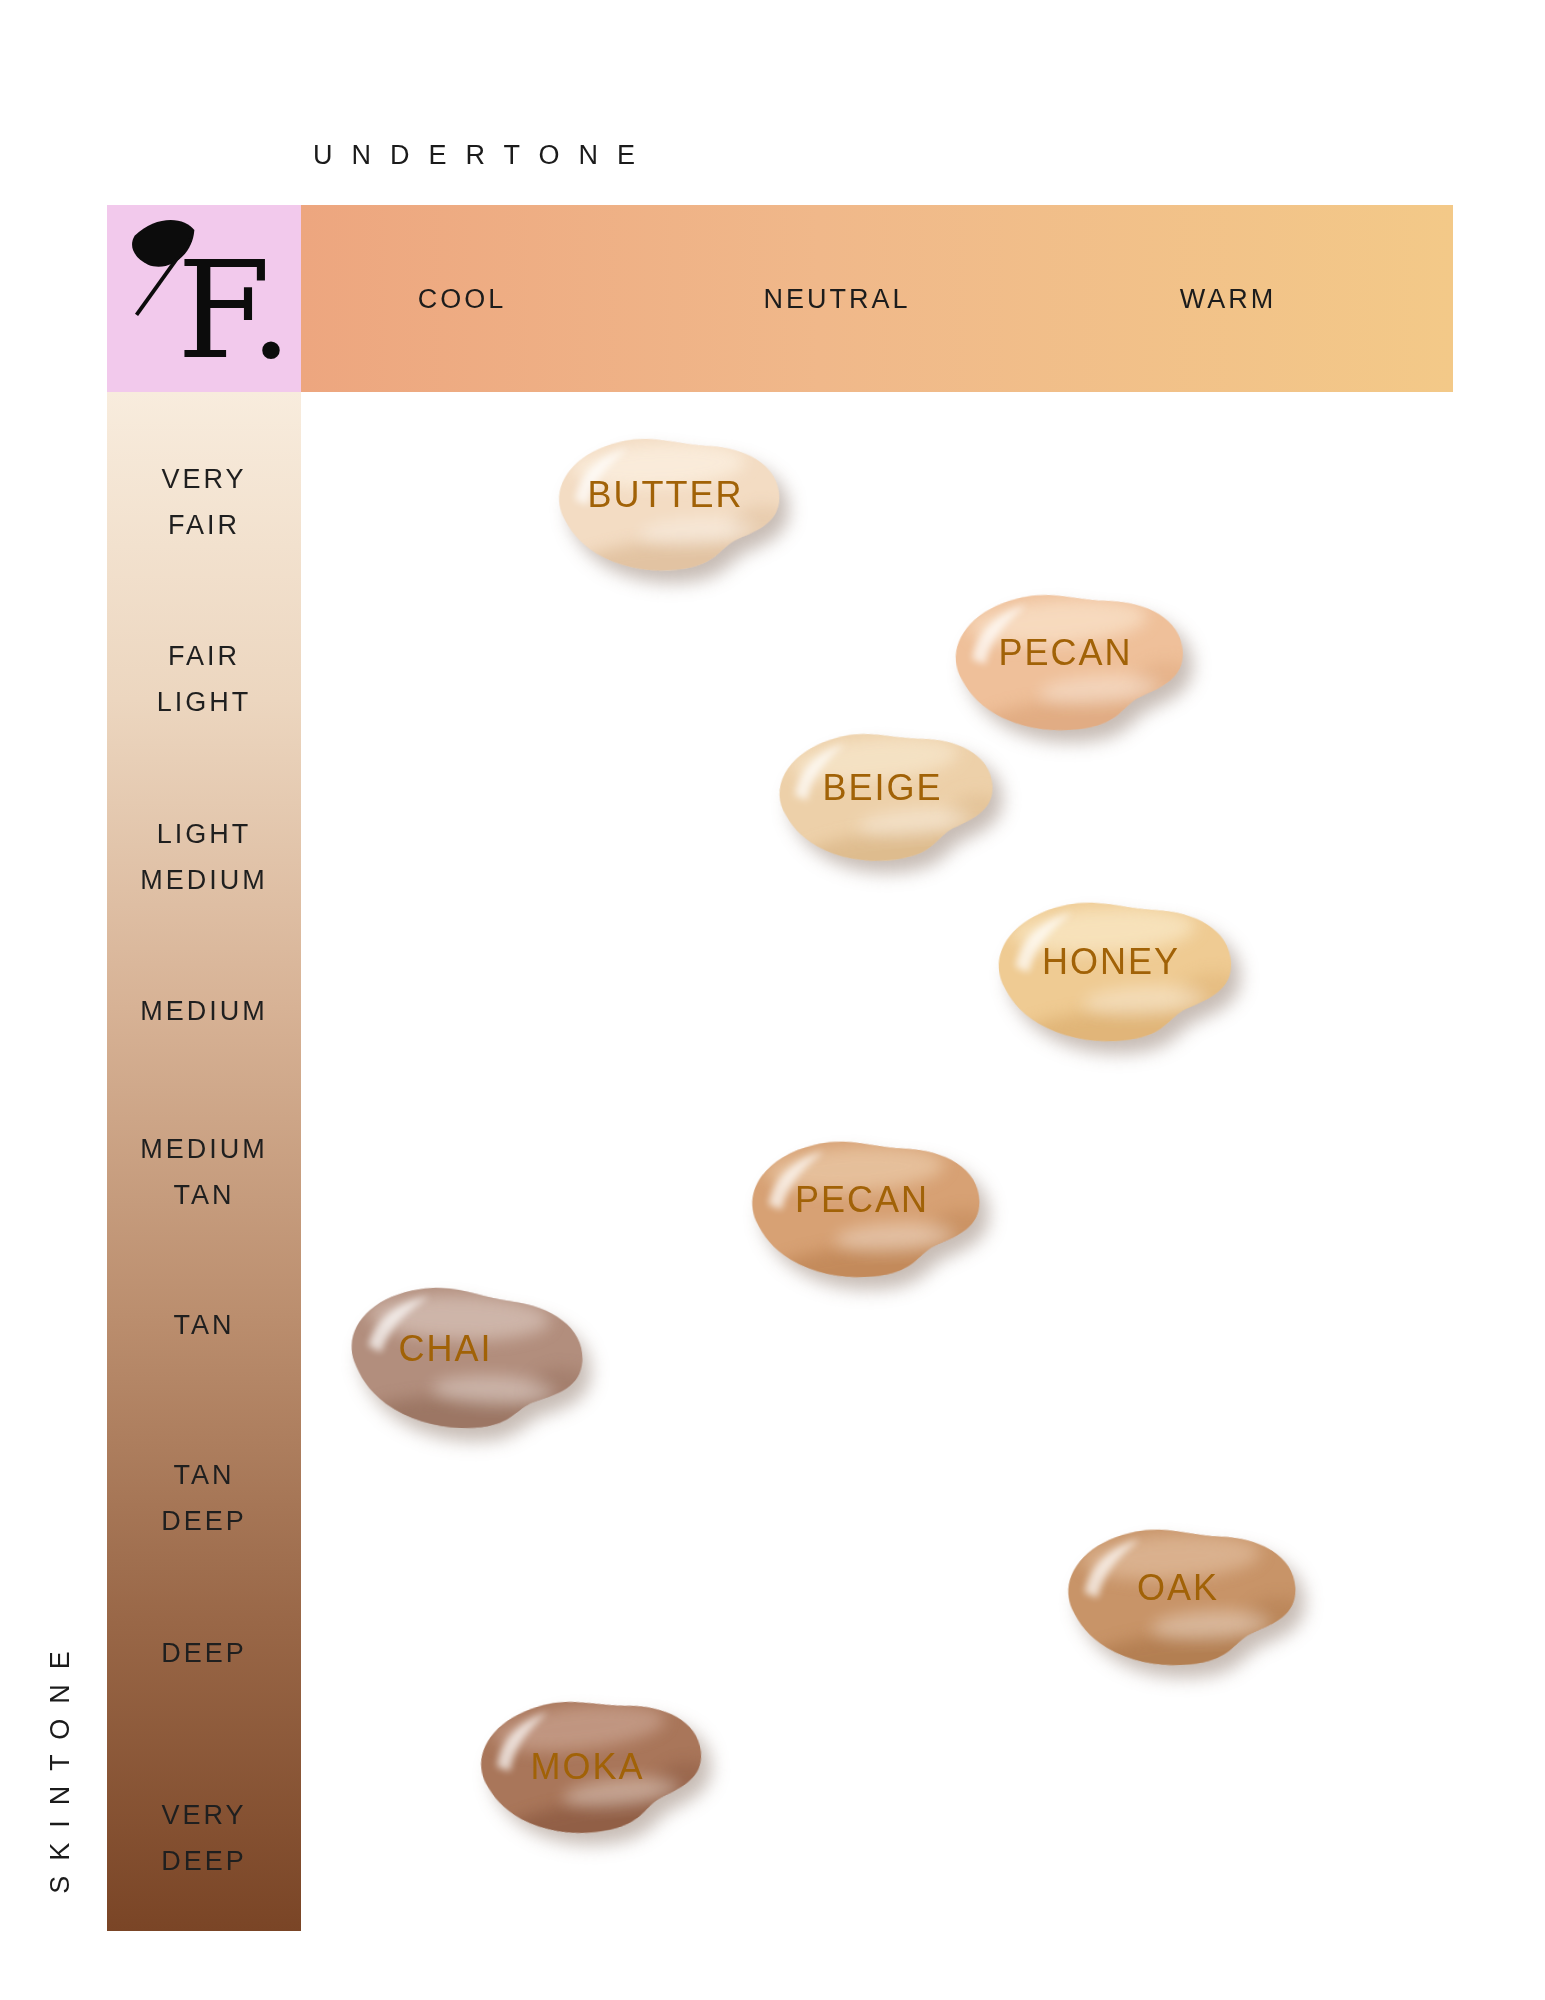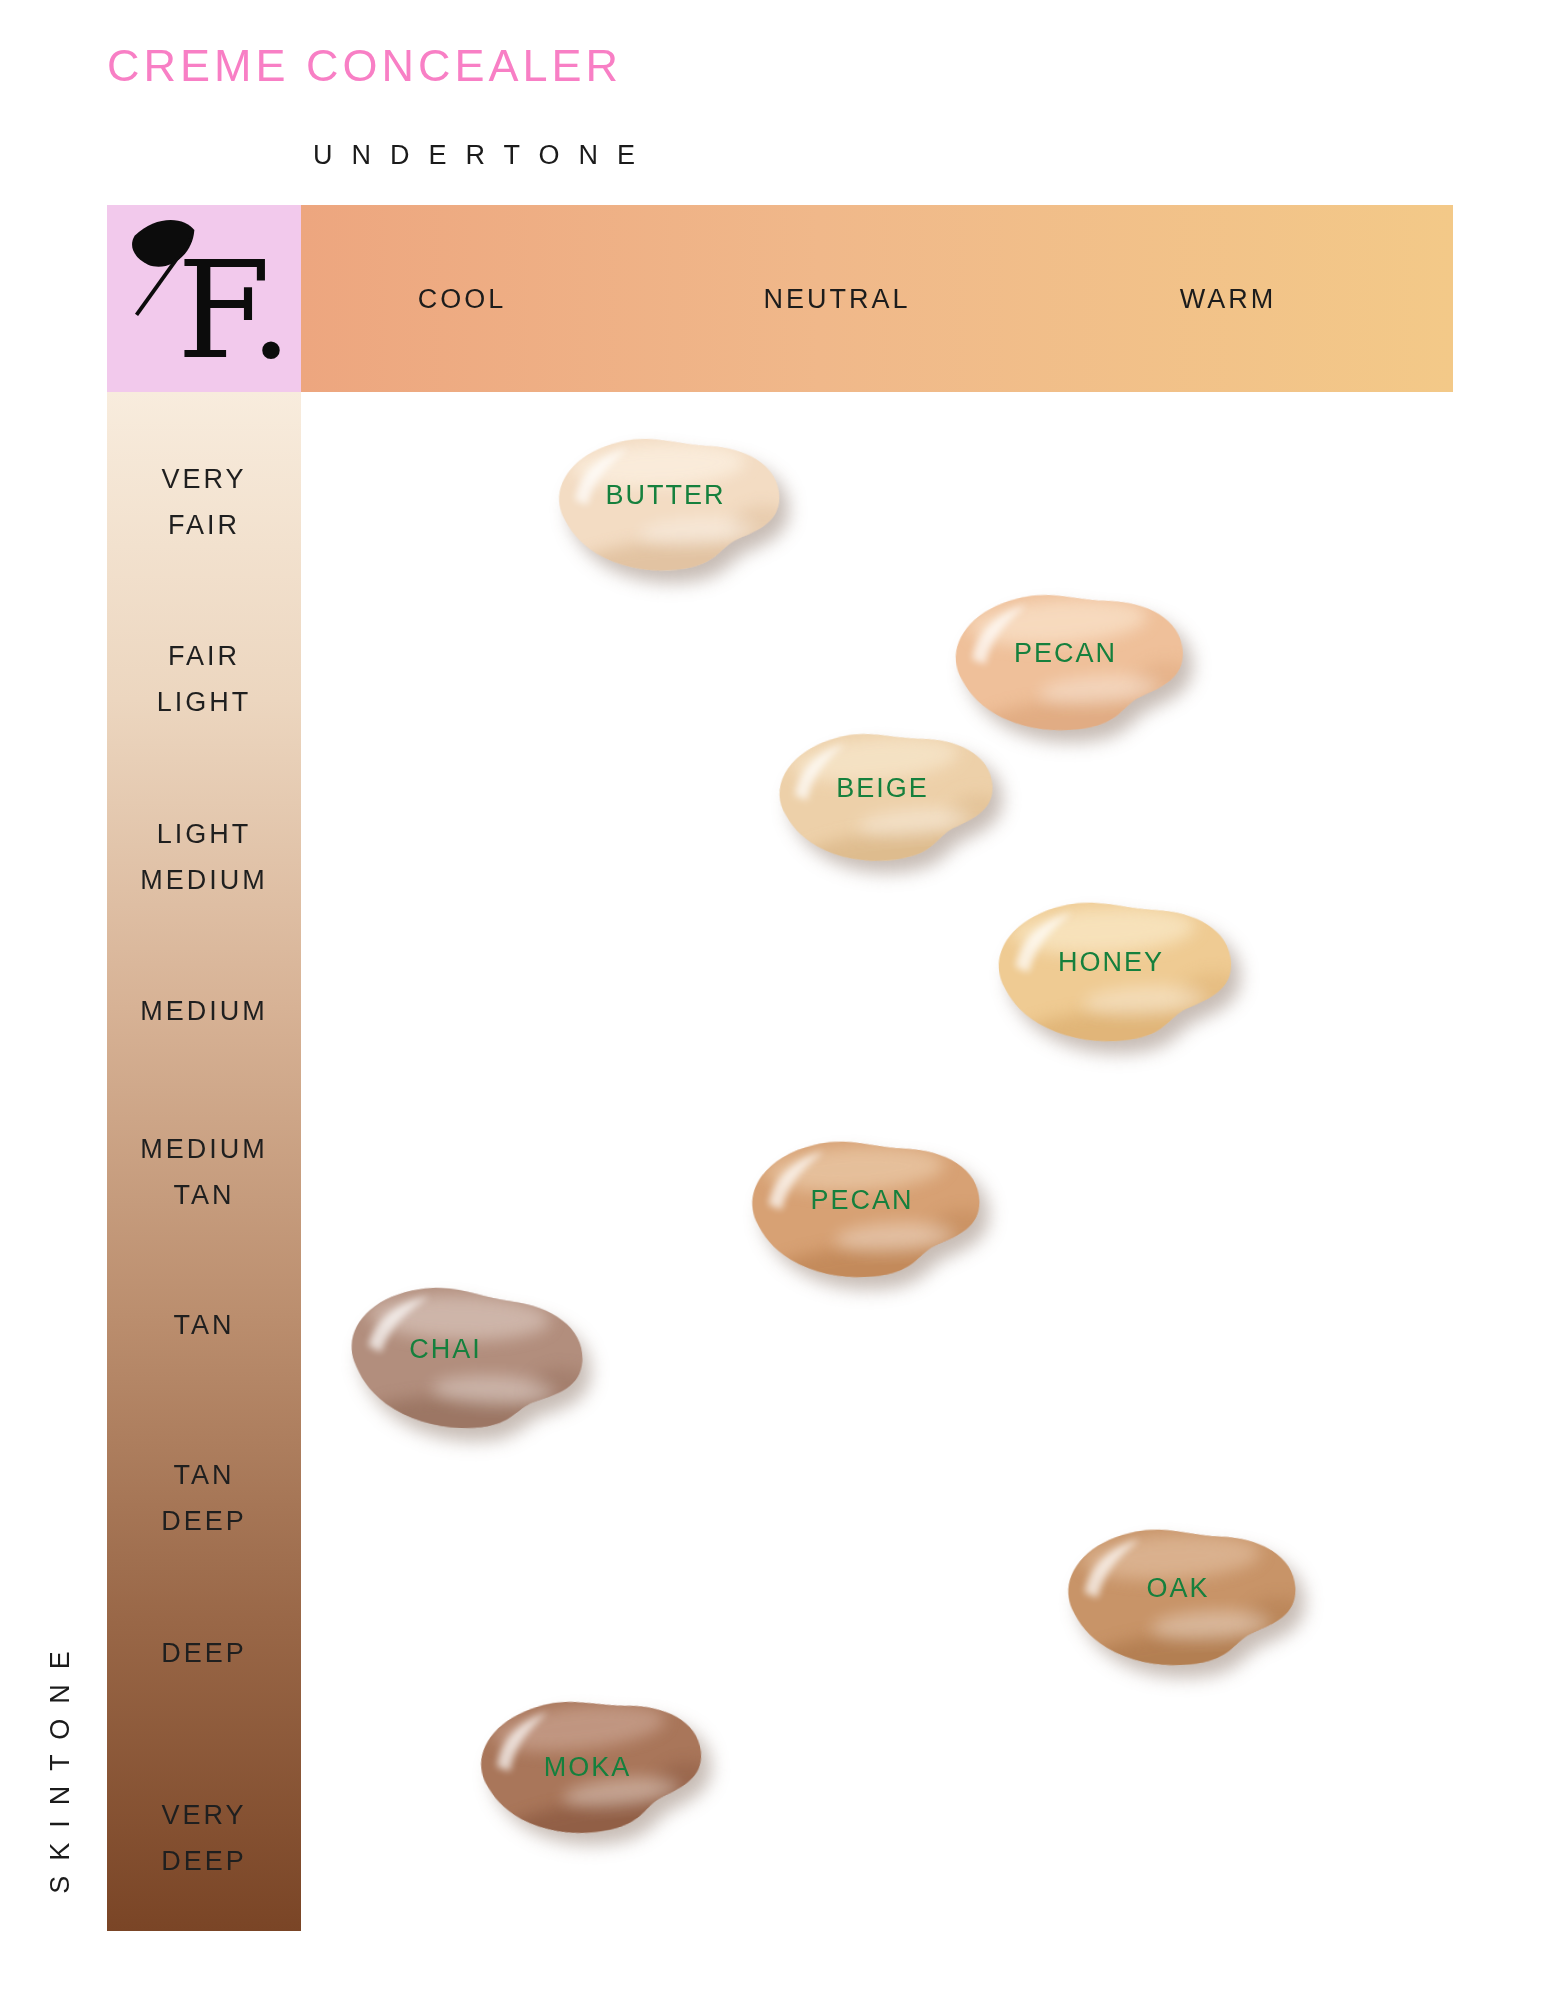--- a/index.html
+++ b/index.html
@@ -40,42 +40,41 @@
   .swatch svg.blob{position:absolute;left:0;top:0;width:100%;height:100%;
                    overflow:visible;transform:rotate(var(--rot,0deg));
                    filter:drop-shadow(9px 13px 9px rgba(80,48,26,.32));}
   .blob-base{fill:var(--base,#ccc);}
   .blob-light{fill:var(--light,#eee);opacity:.85;}
   .blob-dark{fill:var(--dark,#999);opacity:.75;}
   .blob-dark2{fill:var(--dark,#999);opacity:.45;}
   .blob-crescent{fill:#ffffff;opacity:.7;}
   .blob-gloss{fill:#ffffff;opacity:.34;}
   .swatch-label{position:absolute;left:50%;top:47%;transform:translate(-50%,-50%);
-                font-size:27px;letter-spacing:2px;color:#15803d;white-space:nowrap;}
+                font-size:36px;letter-spacing:2px;color:#a16207;white-space:nowrap;}
 </style>
 </head>
 <body>
 
 <svg width="0" height="0" style="position:absolute" aria-hidden="true">
   <defs>
     <clipPath id="blobClip">
       <path d="M30,96 C18,64 44,30 94,21 C130,14 154,27 188,30 C228,34 262,54 261,88 C260,114 238,122 216,130 C198,136 194,151 168,157 C136,164 94,158 64,138 C45,125 37,112 30,96 Z"></path>
     </clipPath>
     <filter id="blur8" x="-40%" y="-40%" width="180%" height="180%">
         <feGaussianBlur stdDeviation="8"></feGaussianBlur>
       </filter>
     <filter id="blur4" x="-40%" y="-40%" width="180%" height="180%">
         <feGaussianBlur stdDeviation="4"></feGaussianBlur>
       </filter>
   </defs>
 </svg>
 
 <div class="page">
 
-  <div class="title">CREME CONCEALER</div>
 
   <div class="undertone-label">UNDERTONE</div>
 
   <div class="logo-box">
     <svg viewBox="0 0 100 97">
       <path d="M14,16 C25,5 40,6 45,13 C44,27 31,35 21,31 C13,27 11,21 14,16 Z" fill="#0c0c0c"></path>
       <path d="M43,18 L15,57" stroke="#0c0c0c" stroke-width="2" fill="none"></path>
       <text x="36" y="79" font-family="DejaVu Serif, Liberation Serif, serif" font-size="70" fill="#0c0c0c">F.</text>
     </svg>
   </div>

